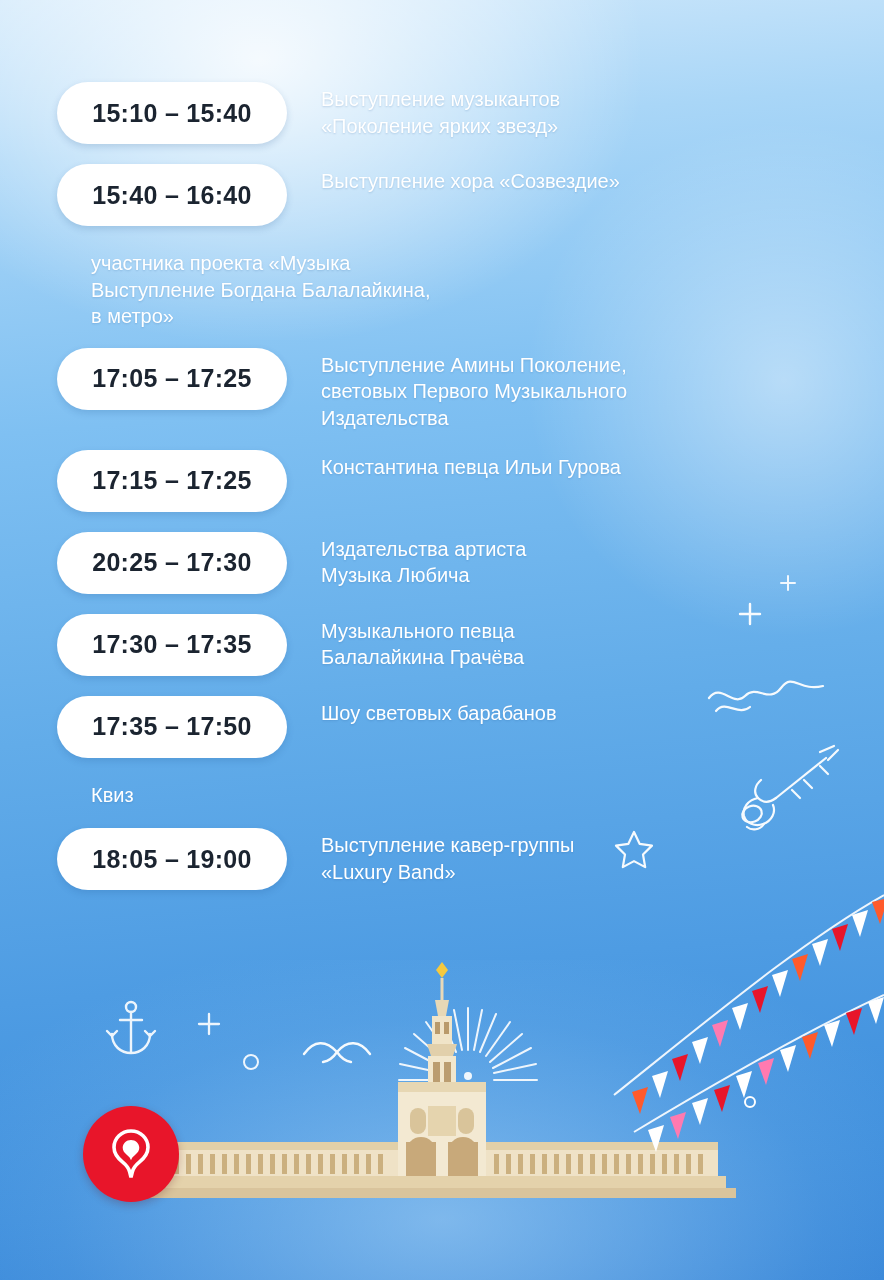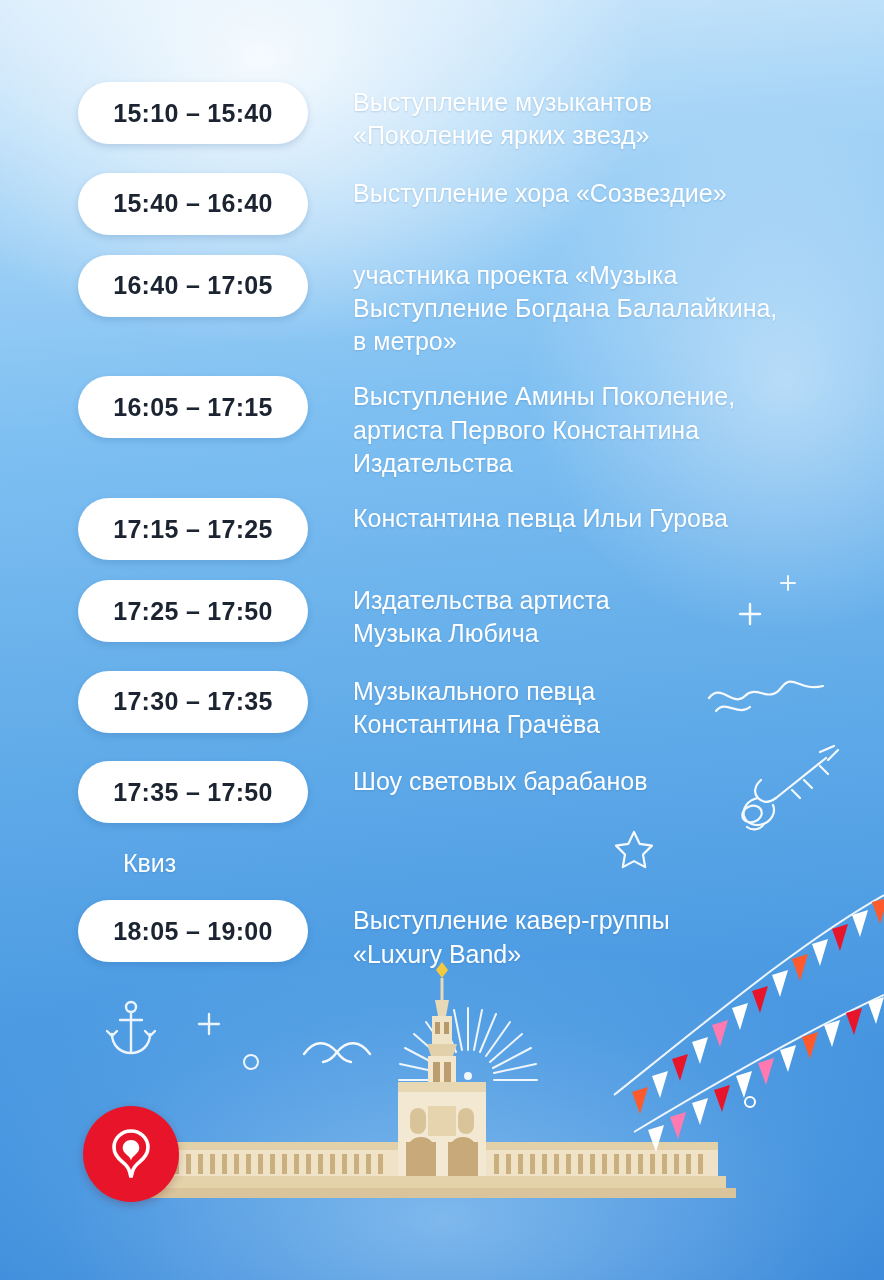--- a/index.html
+++ b/index.html
@@ -42,44 +42,44 @@
   
   .schedule {
     position: relative;
     z-index: 5;
     padding: 78px 0 0 0;
   }
   .row {
     display: flex;
     align-items: flex-start;
     margin-bottom: 16px;
-    padding-left: 78px;
+    padding-left: 57px;
   }
   .time-pill {
     flex: 0 0 auto;
     width: 230px;
     height: 62px;
     border-radius: 31px;
     background: #ffffff;
     box-shadow: 0 3px 7px rgba(30,80,140,0.18);
     display: flex;
     align-items: center;
     justify-content: center;
     font-size: 25px;
     font-weight: bold;
     color: #1b2430;
     letter-spacing: 0.3px;
     margin-top: 4px;
   }
   .desc {
     flex: 1 1 auto;
-    margin-left: 45px;
+    margin-left: 34px;
     padding-top: 8px;
     color: #ffffff;
-    font-size: 25px;
+    font-size: 20px;
     line-height: 1.33;
     max-width: 470px;
     text-shadow: 0 1px 2px rgba(40,90,150,0.22);
   }
   .desc .ln { display: block; white-space: nowrap; }
 
   
   .row.lines2 { margin-bottom: 16px; }
   .row.lines3 { margin-bottom: 14px; }
 
@@ -264,57 +264,56 @@
     </div>
 
     <div class="row">
       <div class="time-pill">15:40 – 16:40</div>
       <div class="desc">
         <span class="ln">Выступление хора «Созвездие»</span>
       </div>
     </div>
 
     <div class="row lines3">
-      <div class="time-pill">16:40 – 17:05</div>
       <div class="desc">
         <span class="ln">участника проекта «Музыка</span>
         <span class="ln">Выступление Богдана Балалайкина,</span>
         <span class="ln">в метро»</span>
       </div>
     </div>
 
     <div class="row lines3">
-      <div class="time-pill">16:05 – 17:15</div>
+      <div class="time-pill">17:05 – 17:25</div>
       <div class="desc">
         <span class="ln">Выступление Амины Поколение,</span>
-        <span class="ln">артиста Первого Константина</span>
+        <span class="ln">световых Первого Музыкального</span>
         <span class="ln">Издательства</span>
       </div>
     </div>
 
     <div class="row">
       <div class="time-pill">17:15 – 17:25</div>
       <div class="desc">
         <span class="ln">Константина певца Ильи Гурова</span>
       </div>
     </div>
 
     <div class="row lines2">
-      <div class="time-pill">17:25 – 17:50</div>
+      <div class="time-pill">20:25 – 17:30</div>
       <div class="desc">
         <span class="ln">Издательства артиста</span>
         <span class="ln">Музыка Любича</span>
       </div>
     </div>
 
     <div class="row lines2">
       <div class="time-pill">17:30 – 17:35</div>
       <div class="desc">
         <span class="ln">Музыкального певца</span>
-        <span class="ln">Константина Грачёва</span>
+        <span class="ln">Балалайкина Грачёва</span>
       </div>
     </div>
 
     <div class="row">
       <div class="time-pill">17:35 – 17:50</div>
       <div class="desc">
         <span class="ln">Шоу световых барабанов</span>
       </div>
     </div>
 

